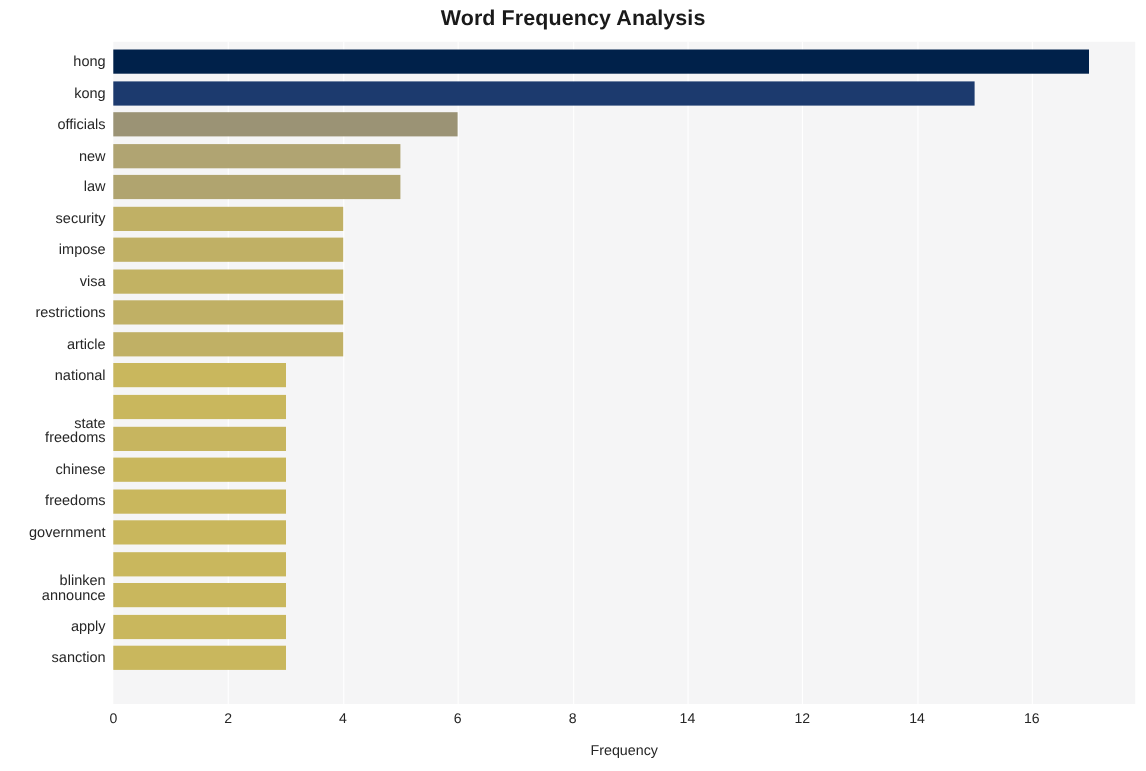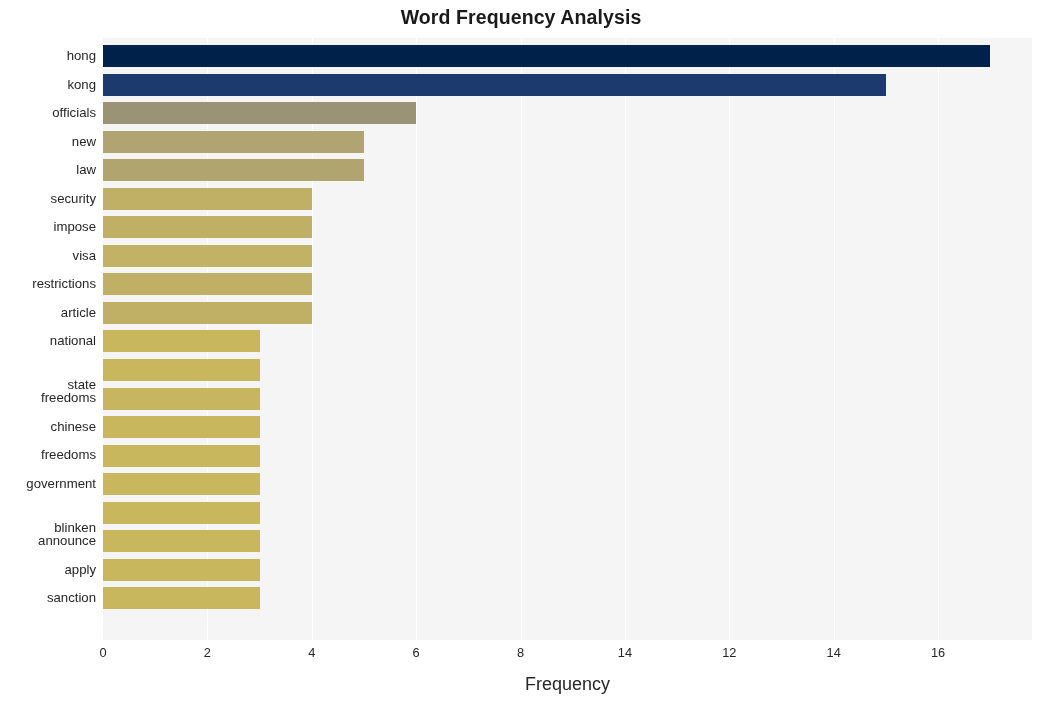--- a/index.html
+++ b/index.html
@@ -109,21 +109,21 @@
     white-space: nowrap;
   }
 
   
   #xaxis-title {
     position: absolute;
     left: 103px;
     top: 674px;
     width: 929px;
     text-align: center;
-    font-size: 18px;
+    font-size: 13px;
     color: #262626;
   }
 </style>
 </head>
 <body>
 
 <div id="figure">
 
   <div id="chart-title">Word Frequency Analysis</div>
 

